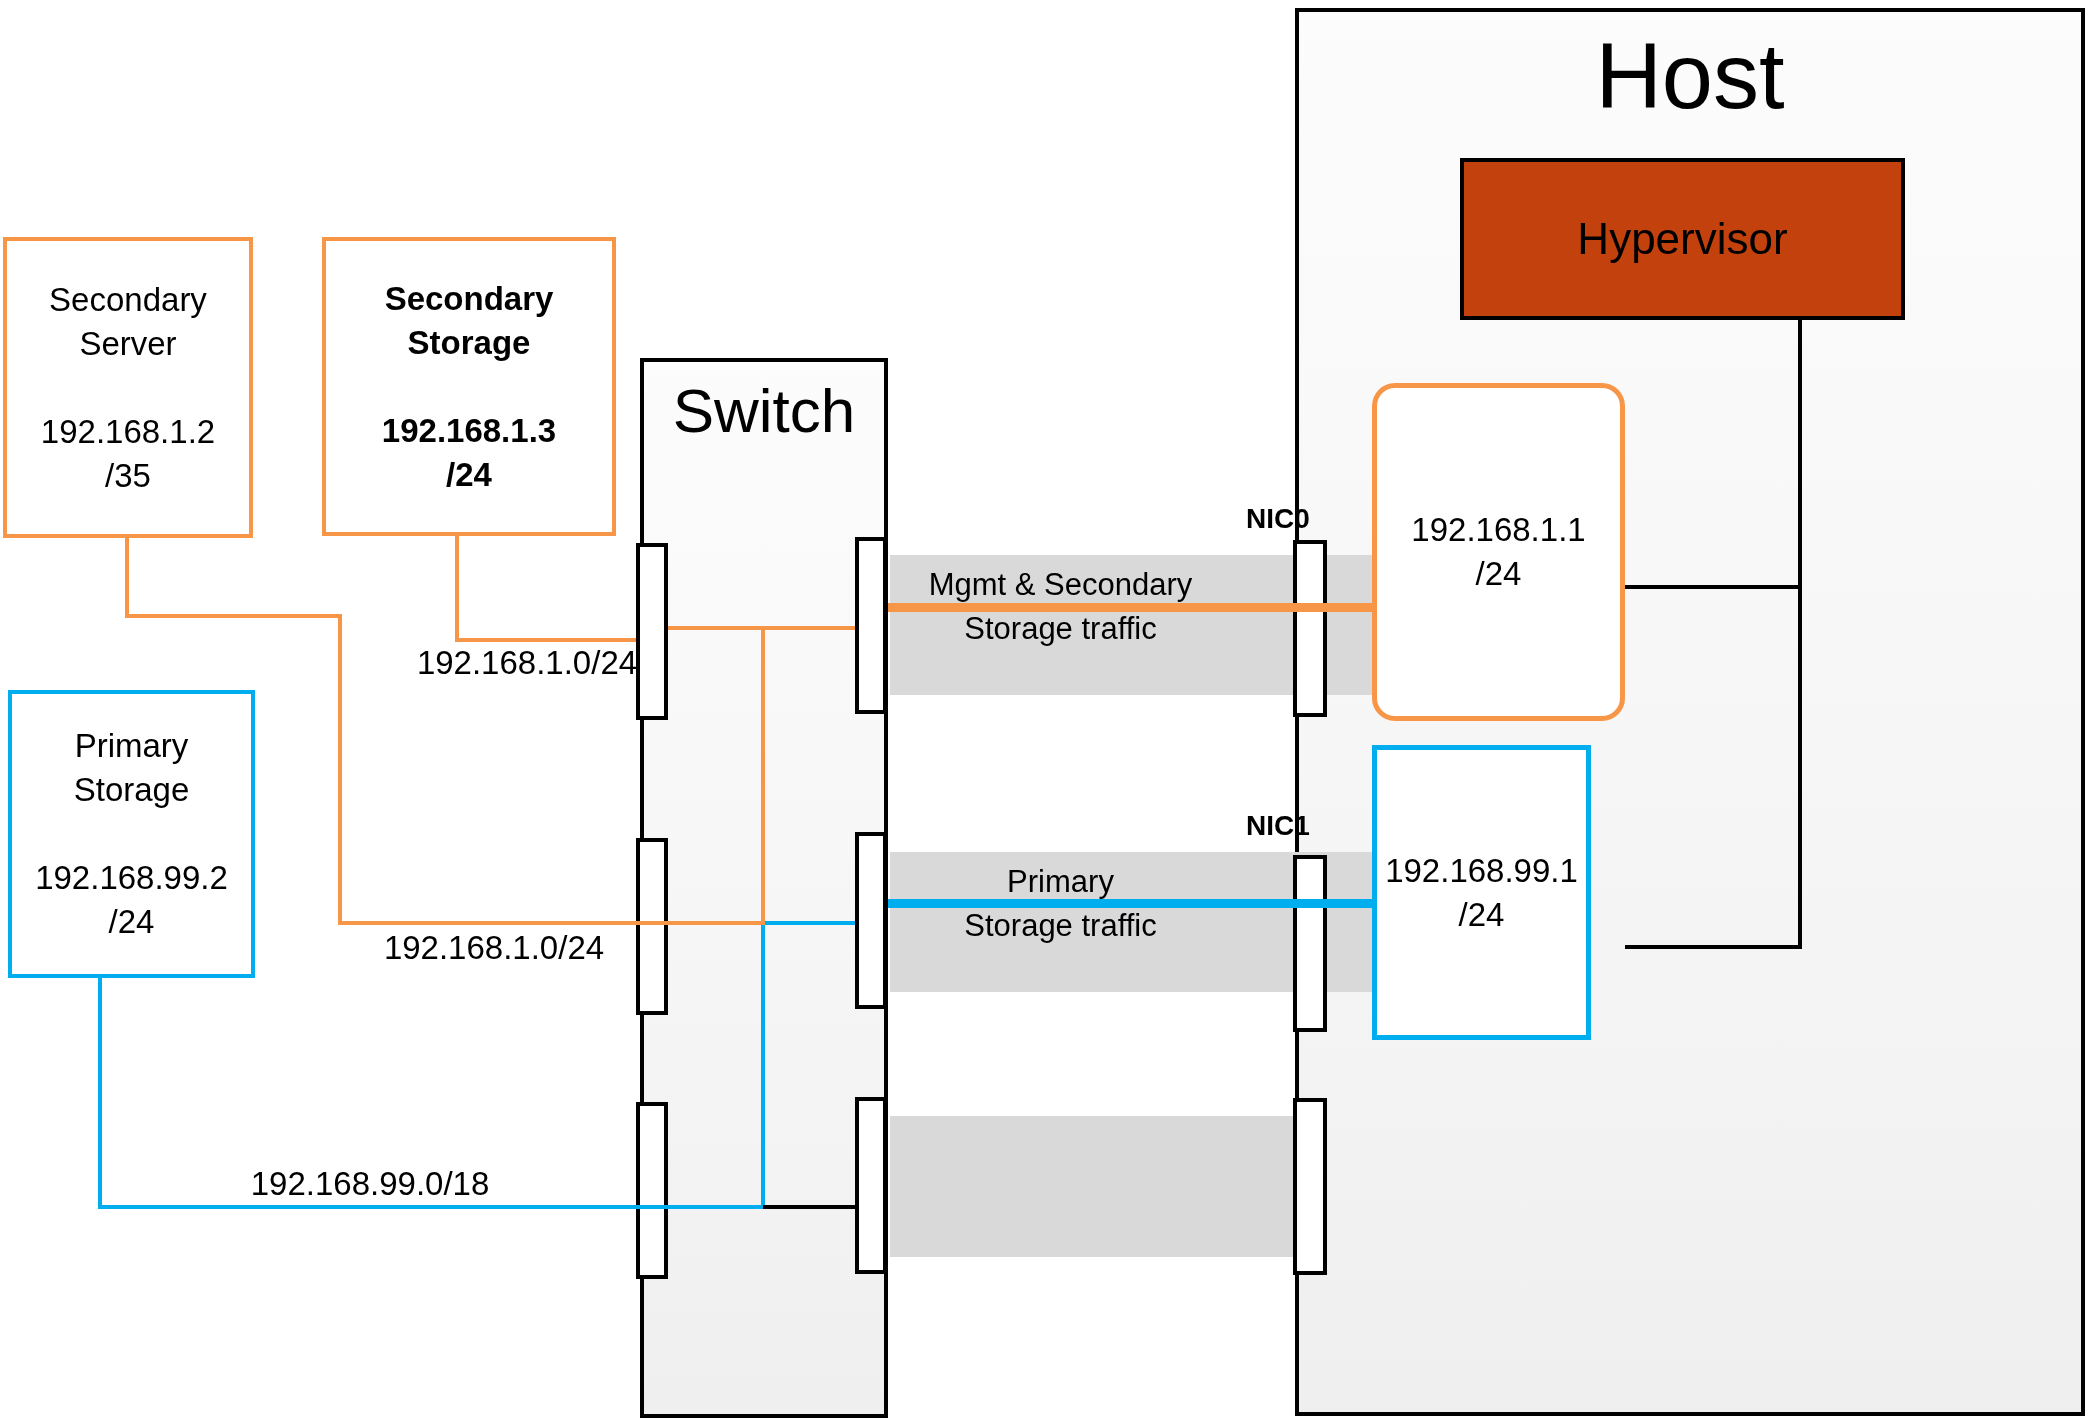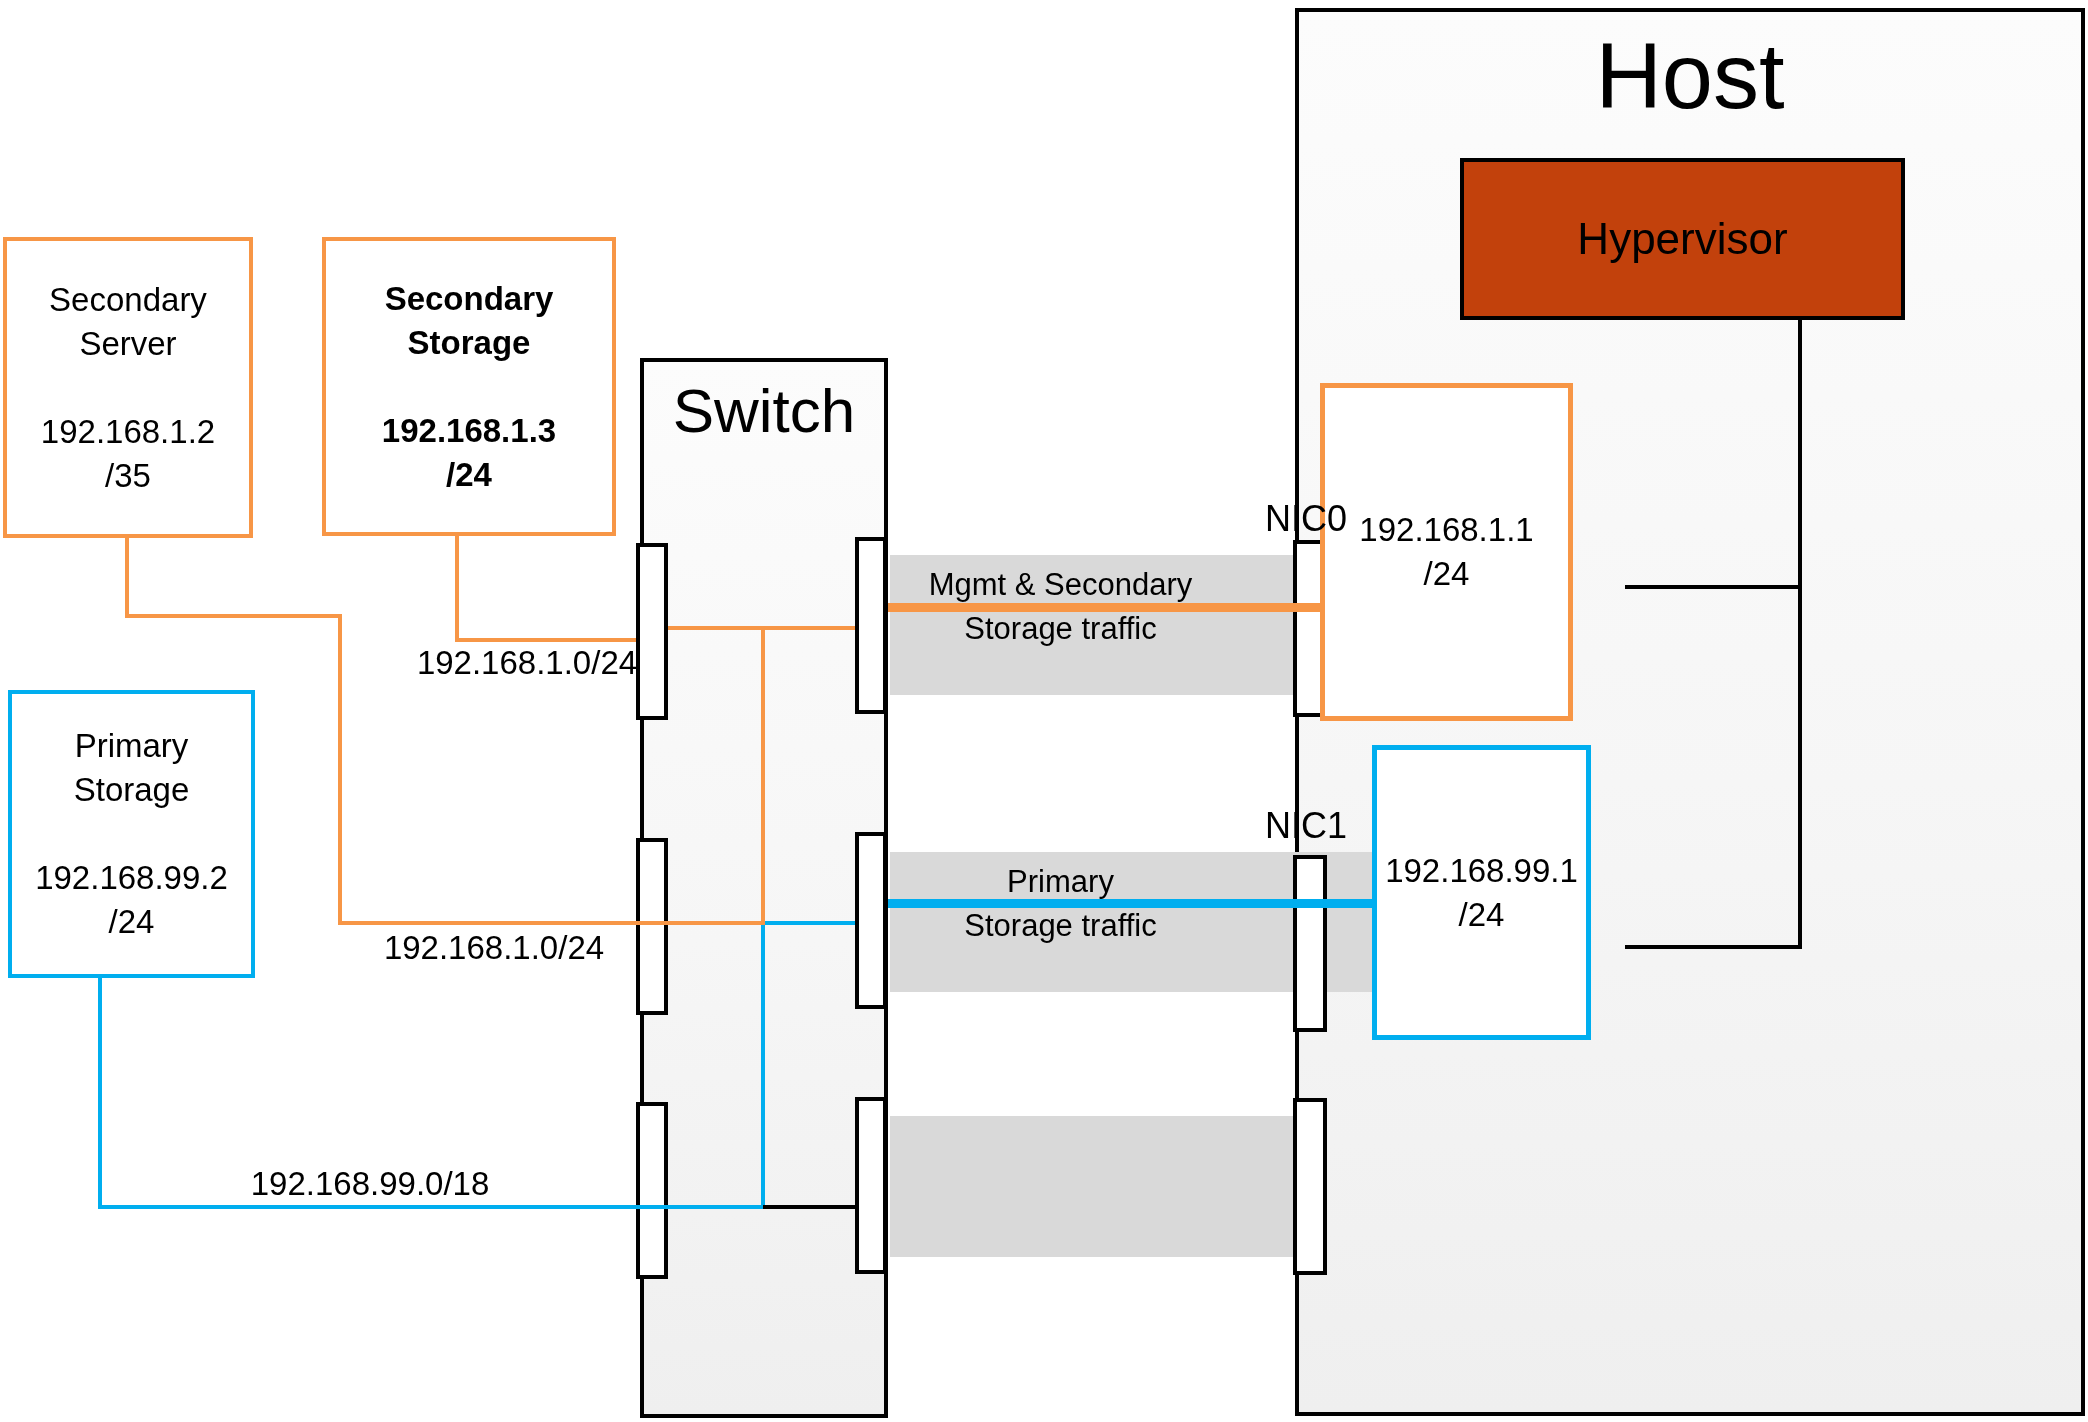--- a/index.html
+++ b/index.html
@@ -56,22 +56,23 @@
   .thick{position:absolute;height:9px;z-index:6;}
   .thick.orange{background:var(--orange);}
   .thick.blue{background:var(--blue);}
 
   
   .netlabel{
     position:absolute;font-size:33px;line-height:36px;text-align:center;z-index:4;
     white-space:nowrap;
   }
   .niclabel{
-    position:absolute;font-size:36px;line-height:32px;text-align:center;width:120px;z-index:7;
+    position:absolute;font-size:28px;line-height:32px;text-align:left;width:120px;z-index:7;
     white-space:nowrap;
+    font-weight:bold;
   }
   .trafficlabel{
     position:absolute;width:345px;text-align:center;font-size:31px;line-height:44px;
     z-index:8;white-space:pre-line;
   }
 </style>
 </head>
 <body>
 
 <div class="canvas">
@@ -143,21 +144,21 @@
 /24</div>
   </div>
 
   <div class="node blue-border" style="left:8px;top:690px;width:247px;height:288px;">
     <div class="node-name">Primary
 Storage</div>
     <div class="node-ip">192.168.99.2
 /24</div>
   </div>
 
-  <div class="node orange-border-thick" style="left:1320px;top:383px;width:253px;height:338px;">
+  <div class="node orange-border-thick" style="left:1372px;top:383px;width:253px;height:338px;border-radius:23px;">
     <div class="node-ip">192.168.1.1
 /24</div>
   </div>
 
   <div class="node blue-border-thick" style="left:1372px;top:745px;width:219px;height:295px;">
     <div class="node-ip">192.168.99.1
 /24</div>
   </div>
 
   <div class="niclabel" style="left:1246px;top:503px;">NIC0</div>

